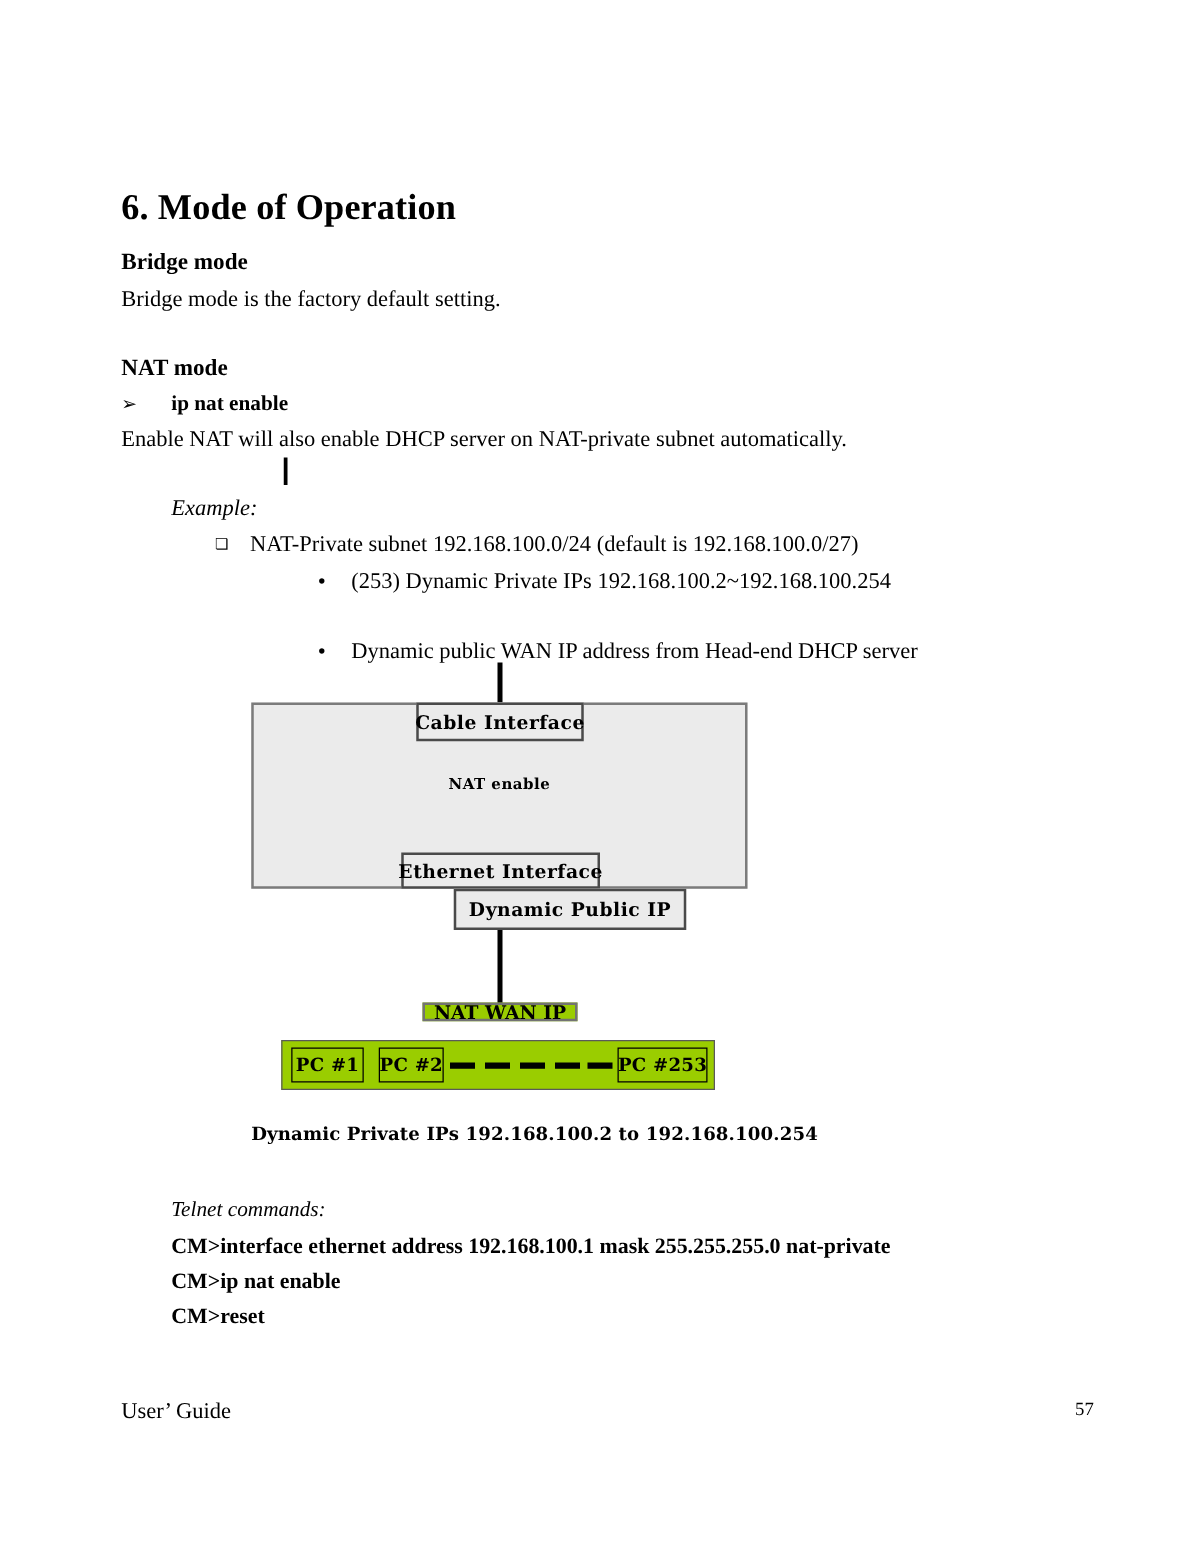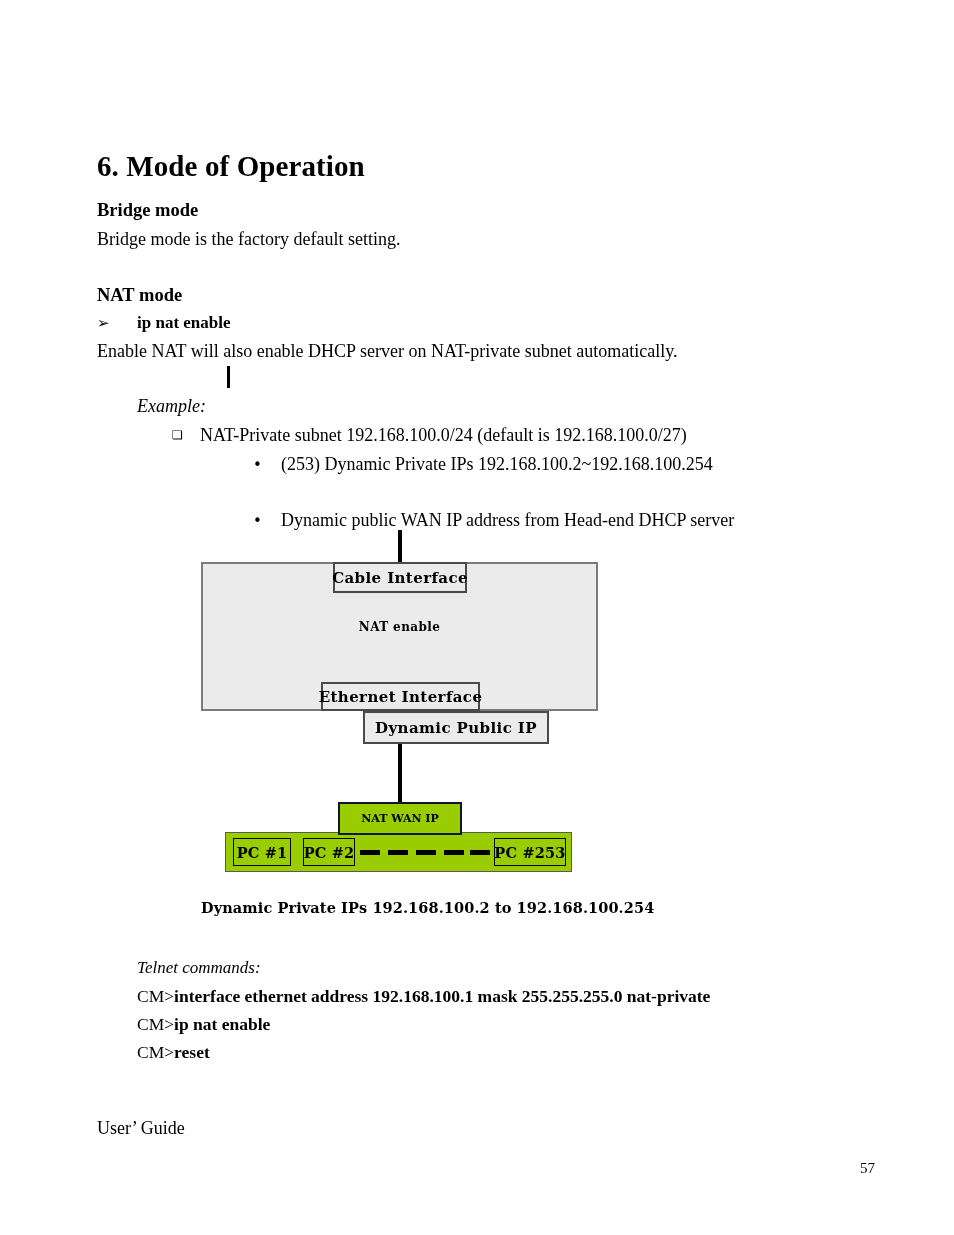--- a/index.html
+++ b/index.html
@@ -194,30 +194,30 @@
     font-weight: bold;
     font-size: 12px;
     letter-spacing: 0.4px;
   }
 
   .box-natwan {
     position: absolute;
     left: 338px;
     top: 802px;
     width: 124px;
-    height: 33px;
+    height: 15px;
     box-sizing: border-box;
     background: #9ACD00;
-    border: 2px solid #0f172a;
+    border: 2px solid #737373;
     display: flex;
     align-items: center;
     justify-content: center;
     font-family: "DejaVu Serif", "Liberation Serif", serif;
     font-weight: bold;
-    font-size: 11px;
+    font-size: 15px;
     white-space: nowrap;
     z-index: 3;
   }
 
   .lan-bar {
     position: absolute;
     left: 225px;
     top: 832px;
     width: 347px;
     height: 40px;
@@ -286,35 +286,35 @@
   }
   .cmd-line {
     position: absolute;
     left: 137px;
     font-size: 17.5px;
     white-space: nowrap;
   }
   .cmd-1 { top: 986px; }
   .cmd-2 { top: 1014px; }
   .cmd-3 { top: 1042px; }
-  .cmd-prompt { font-weight: normal; text-align: center; }
+  .cmd-prompt { font-weight: bold; text-align: center; }
   .cmd-body { font-weight: bold; }
 
   
   .footer-left {
     position: absolute;
     left: 97px;
     top: 1118px;
     font-size: 18px;
     white-space: nowrap;
   }
   .footer-right {
     position: absolute;
     left: 860px;
-    top: 1160px;
+    top: 1120px;
     font-size: 15px;
     white-space: nowrap;
   }
 </style>
 </head>
 <body>
 
 <div class="page">
 
   <div class="h1">6. Mode of Operation</div>

